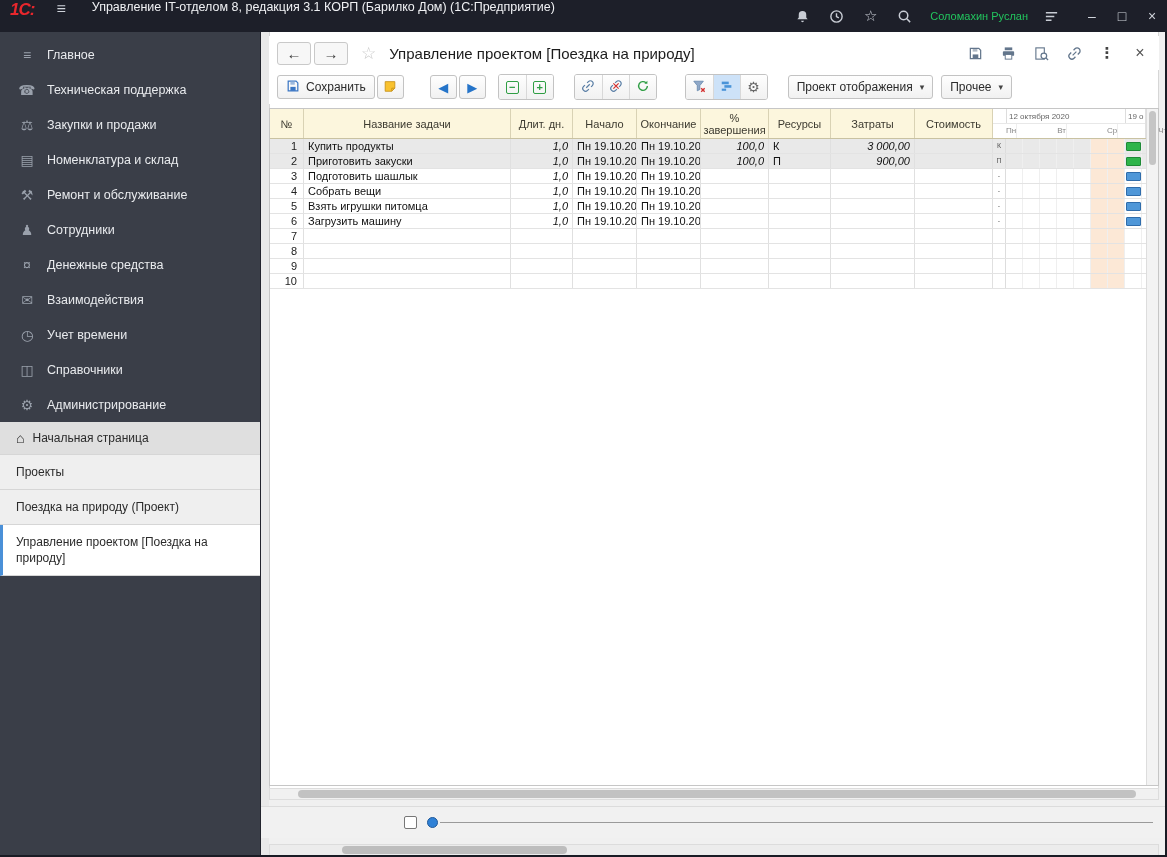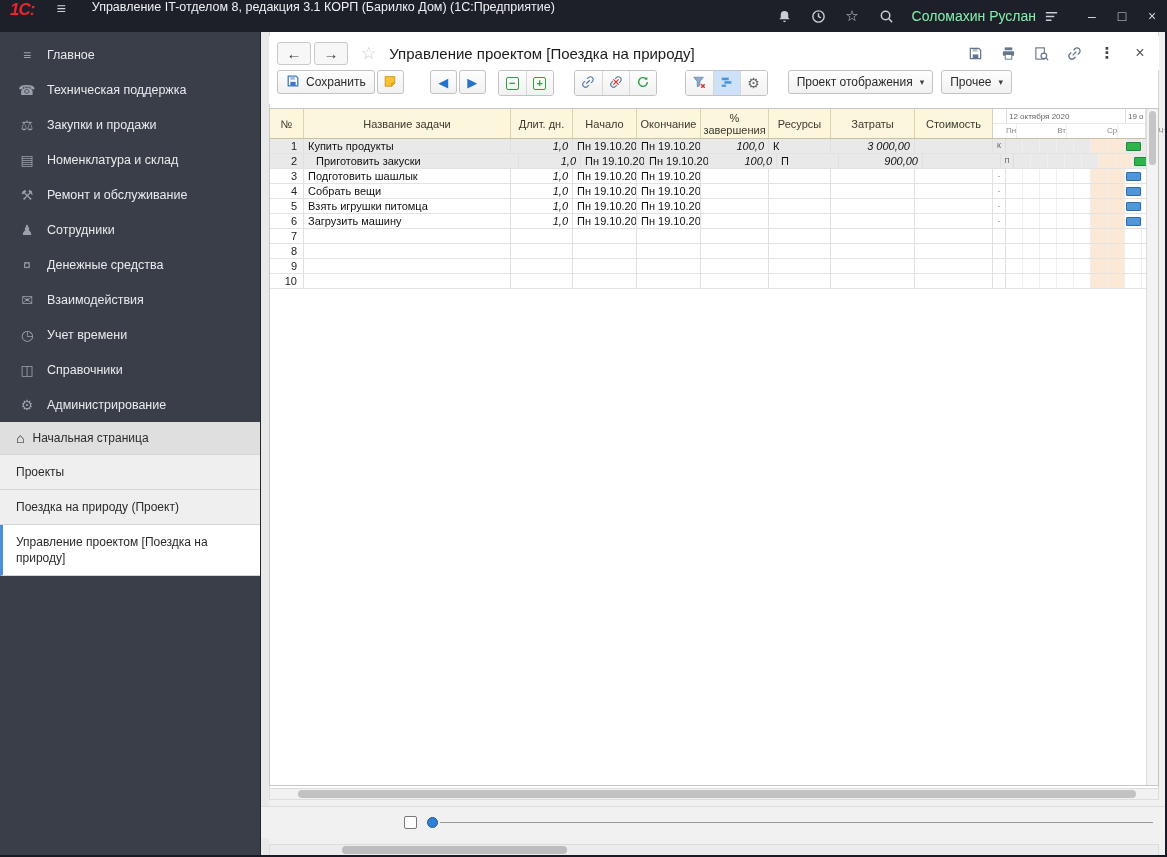--- a/index.html
+++ b/index.html
@@ -9,21 +9,21 @@
 
   
   .titlebar{position:absolute;left:0;top:0;width:100%;height:32px;background:#1d1f29;display:flex;color:#e6e8ec;z-index:5;}
   .logo{color:#e8272d;font-weight:bold;font-style:italic;font-size:17px;margin-left:10px;letter-spacing:-1px;}
   .burger{color:#cfd3da;font-size:16px;margin-left:22px;cursor:pointer;}
   .tb-title{font-size:12.5px;margin-left:26px;color:#f0f1f4;white-space:nowrap;}
   .tb-right{margin-left:auto;display:flex;align-items:center;}
   .tb-ic{width:17px;height:16px;margin-right:17px;color:#c9cdd5;display:inline-flex;align-items:center;justify-content:center;cursor:pointer;}
   .tb-ic svg{width:15px;height:15px;}
   .tb-ic.star{font-size:15px;}
-  .tb-user{font-size:14px;color:#86efac;margin-right:7px;white-space:nowrap;cursor:pointer;}
+  .tb-user{font-size:11px;color:#22c55e;margin-right:15px;white-space:nowrap;cursor:pointer;}
   .wbtn{width:30px;text-align:center;font-size:14px;color:#cfd3da;cursor:pointer;}
 
   
   .sidebar{position:absolute;left:0;top:32px;width:260px;height:825px;background:#3a3e48;}
   .nav{padding-top:5px;}
   .nav-item{height:35px;display:flex;align-items:center;padding-left:15px;cursor:pointer;}
   .nav-ic{width:24px;color:#9aa1ac;font-size:14px;display:inline-block;text-align:center;margin-right:8px;flex:0 0 24px;}
   .nav-lb{color:#e9ebee;font-size:12.5px;white-space:nowrap;}
   .page-item{background:#efefef;color:#2b2b2b;font-size:12px;padding:9px 10px 9px 16px;border-bottom:1px solid #d6d6d6;cursor:pointer;line-height:16px;}
   .page-item.home{background:#dfdfdf;display:flex;align-items:center;padding-top:8px;padding-bottom:8px;}
@@ -40,21 +40,21 @@
   .navbtn+.navbtn{margin-left:3px;}
   .fav{font-size:17px;color:#c9c9c9;margin-left:13px;cursor:pointer;}
   .ftitle{font-size:15px;color:#1c1c1c;margin-left:13px;white-space:nowrap;}
   .chead-icons{margin-left:auto;display:flex;align-items:center;margin-right:10px;}
   .hico{width:18px;height:16px;margin-left:15px;color:#63768c;display:inline-flex;align-items:center;justify-content:center;cursor:pointer;}
   .hico svg{width:15px;height:15px;}
   .hico.kebab{font-size:15px;color:#444;font-weight:bold;}
   .hico.xclose{font-size:16px;color:#555;}
 
   
-  .toolbar{position:absolute;left:8px;top:38px;width:870px;height:34px;display:flex;align-items:flex-start;padding-left:8px;background:#fff;}
+  .toolbar{position:absolute;left:8px;top:38px;width:870px;height:34px;display:flex;align-items:center;padding-left:8px;background:#fff;}
   .tbut{height:24px;border:1px solid #c3c3c3;border-radius:3px;background:linear-gradient(#fefefe,#f1f1f1);display:inline-flex;align-items:center;justify-content:center;font-size:12px;color:#2b2b2b;cursor:pointer;padding:0 8px;}
   .tbut.sq{width:27px;padding:0;}
   .tbut .lbl{margin-left:6px;}
   .tbut svg{width:14px;height:14px;}
   .seg{display:inline-flex;border:1px solid #c3c3c3;border-radius:3px;overflow:hidden;}
   .seg .tbut{border:none;border-radius:0;border-left:1px solid #d8d8d8;}
   .seg .tbut:first-child{border-left:none;}
   .seg .tbut.active{background:#cde2f8;}
   .blue-ar{color:#2574c9;font-size:13px;}
   .gsq{width:13px;height:13px;border:1px solid #2f9e44;color:#2f9e44;font-size:11px;line-height:10px;text-align:center;font-weight:bold;border-radius:2px;}
@@ -386,21 +386,21 @@
               <div class="gcell"></div>
               <div class="gcell"></div>
               <div class="gcell wkend"></div>
               <div class="gcell wkend"></div>
               <div class="gcell"></div>
               <div class="gbar green" style="left: 133px;"></div>
             </div>
           </div>
           <div class="trow done">
             <div class="cell num" style="width: 34px;">2</div>
-            <div class="cell task" style="width: 207px; margin-left: 8px;">Приготовить закуски</div>
+            <div class="cell task" style="width: 207px;">Приготовить закуски</div>
             <div class="cell right" style="width: 62px;">1,0</div>
             <div class="cell left" style="width: 64px;">Пн 19.10.20</div>
             <div class="cell left" style="width: 64px;">Пн 19.10.20</div>
             <div class="cell right" style="width: 68px;">100,0</div>
             <div class="cell left" style="width: 62px;">П</div>
             <div class="cell right" style="width: 84px;">900,00</div>
             <div class="cell right" style="width: 78px;"></div>
             <div class="grow">
               <div class="gmark">П</div>
               <div class="gcell"></div>

